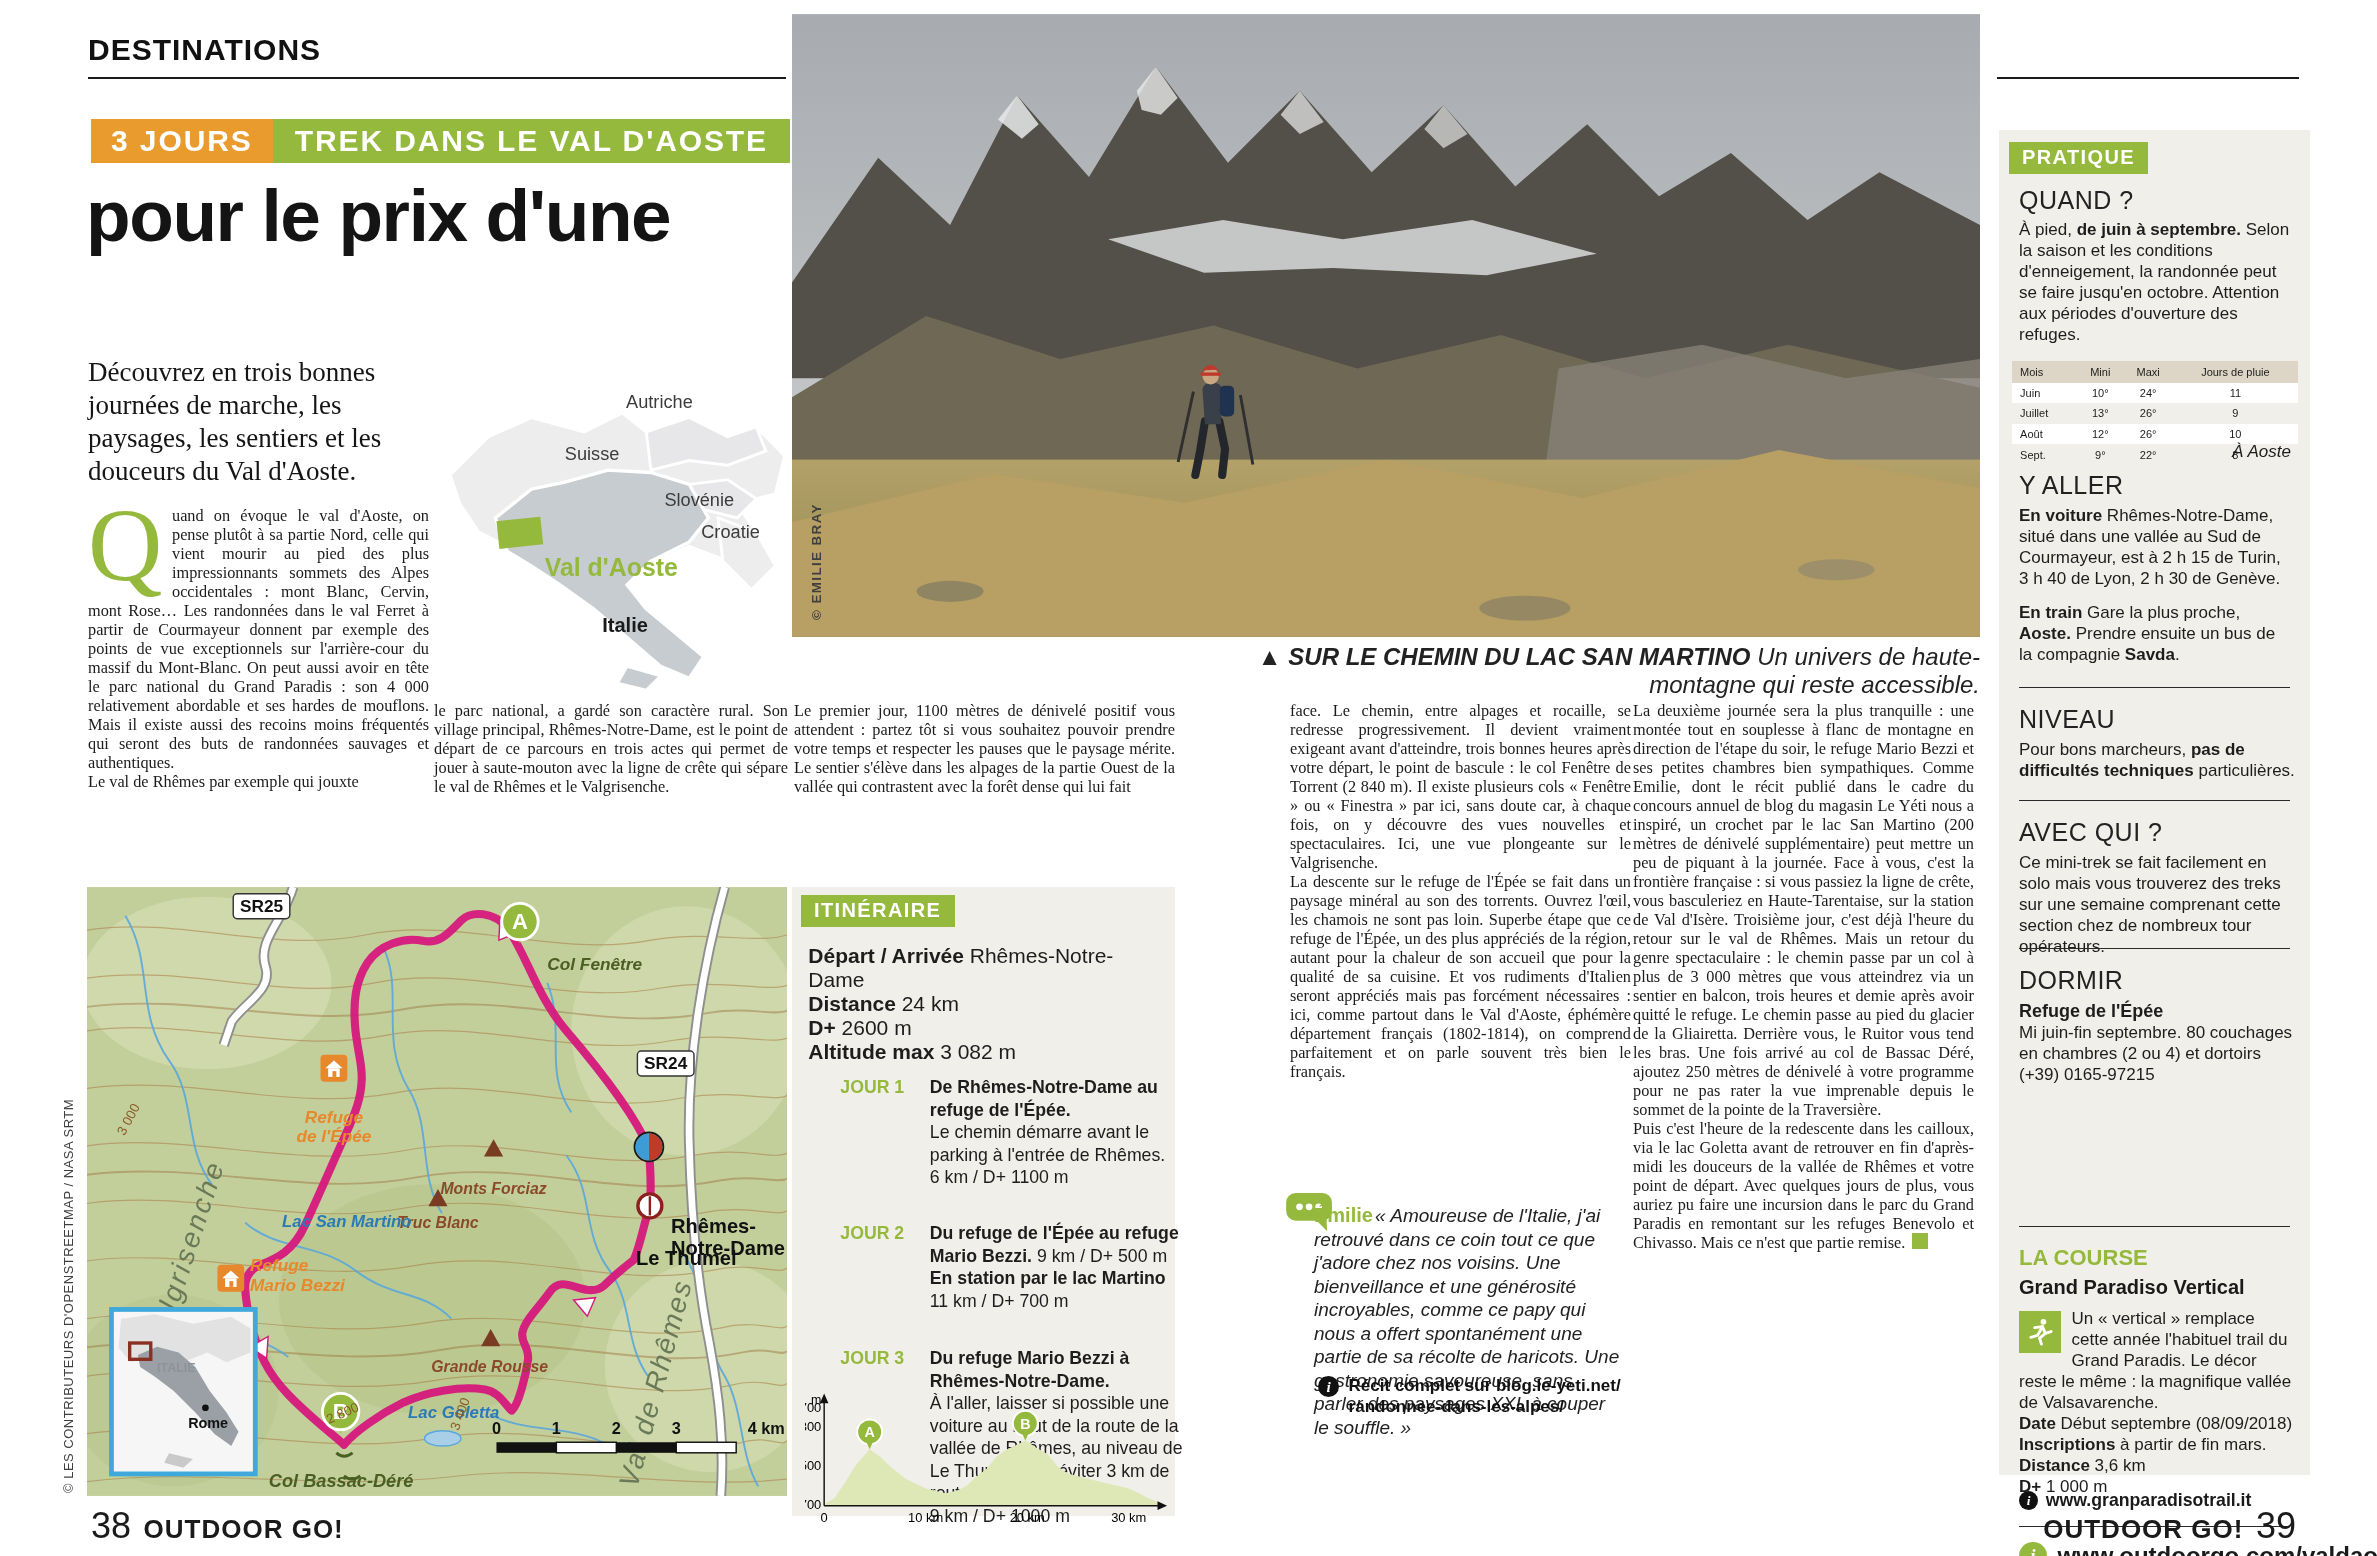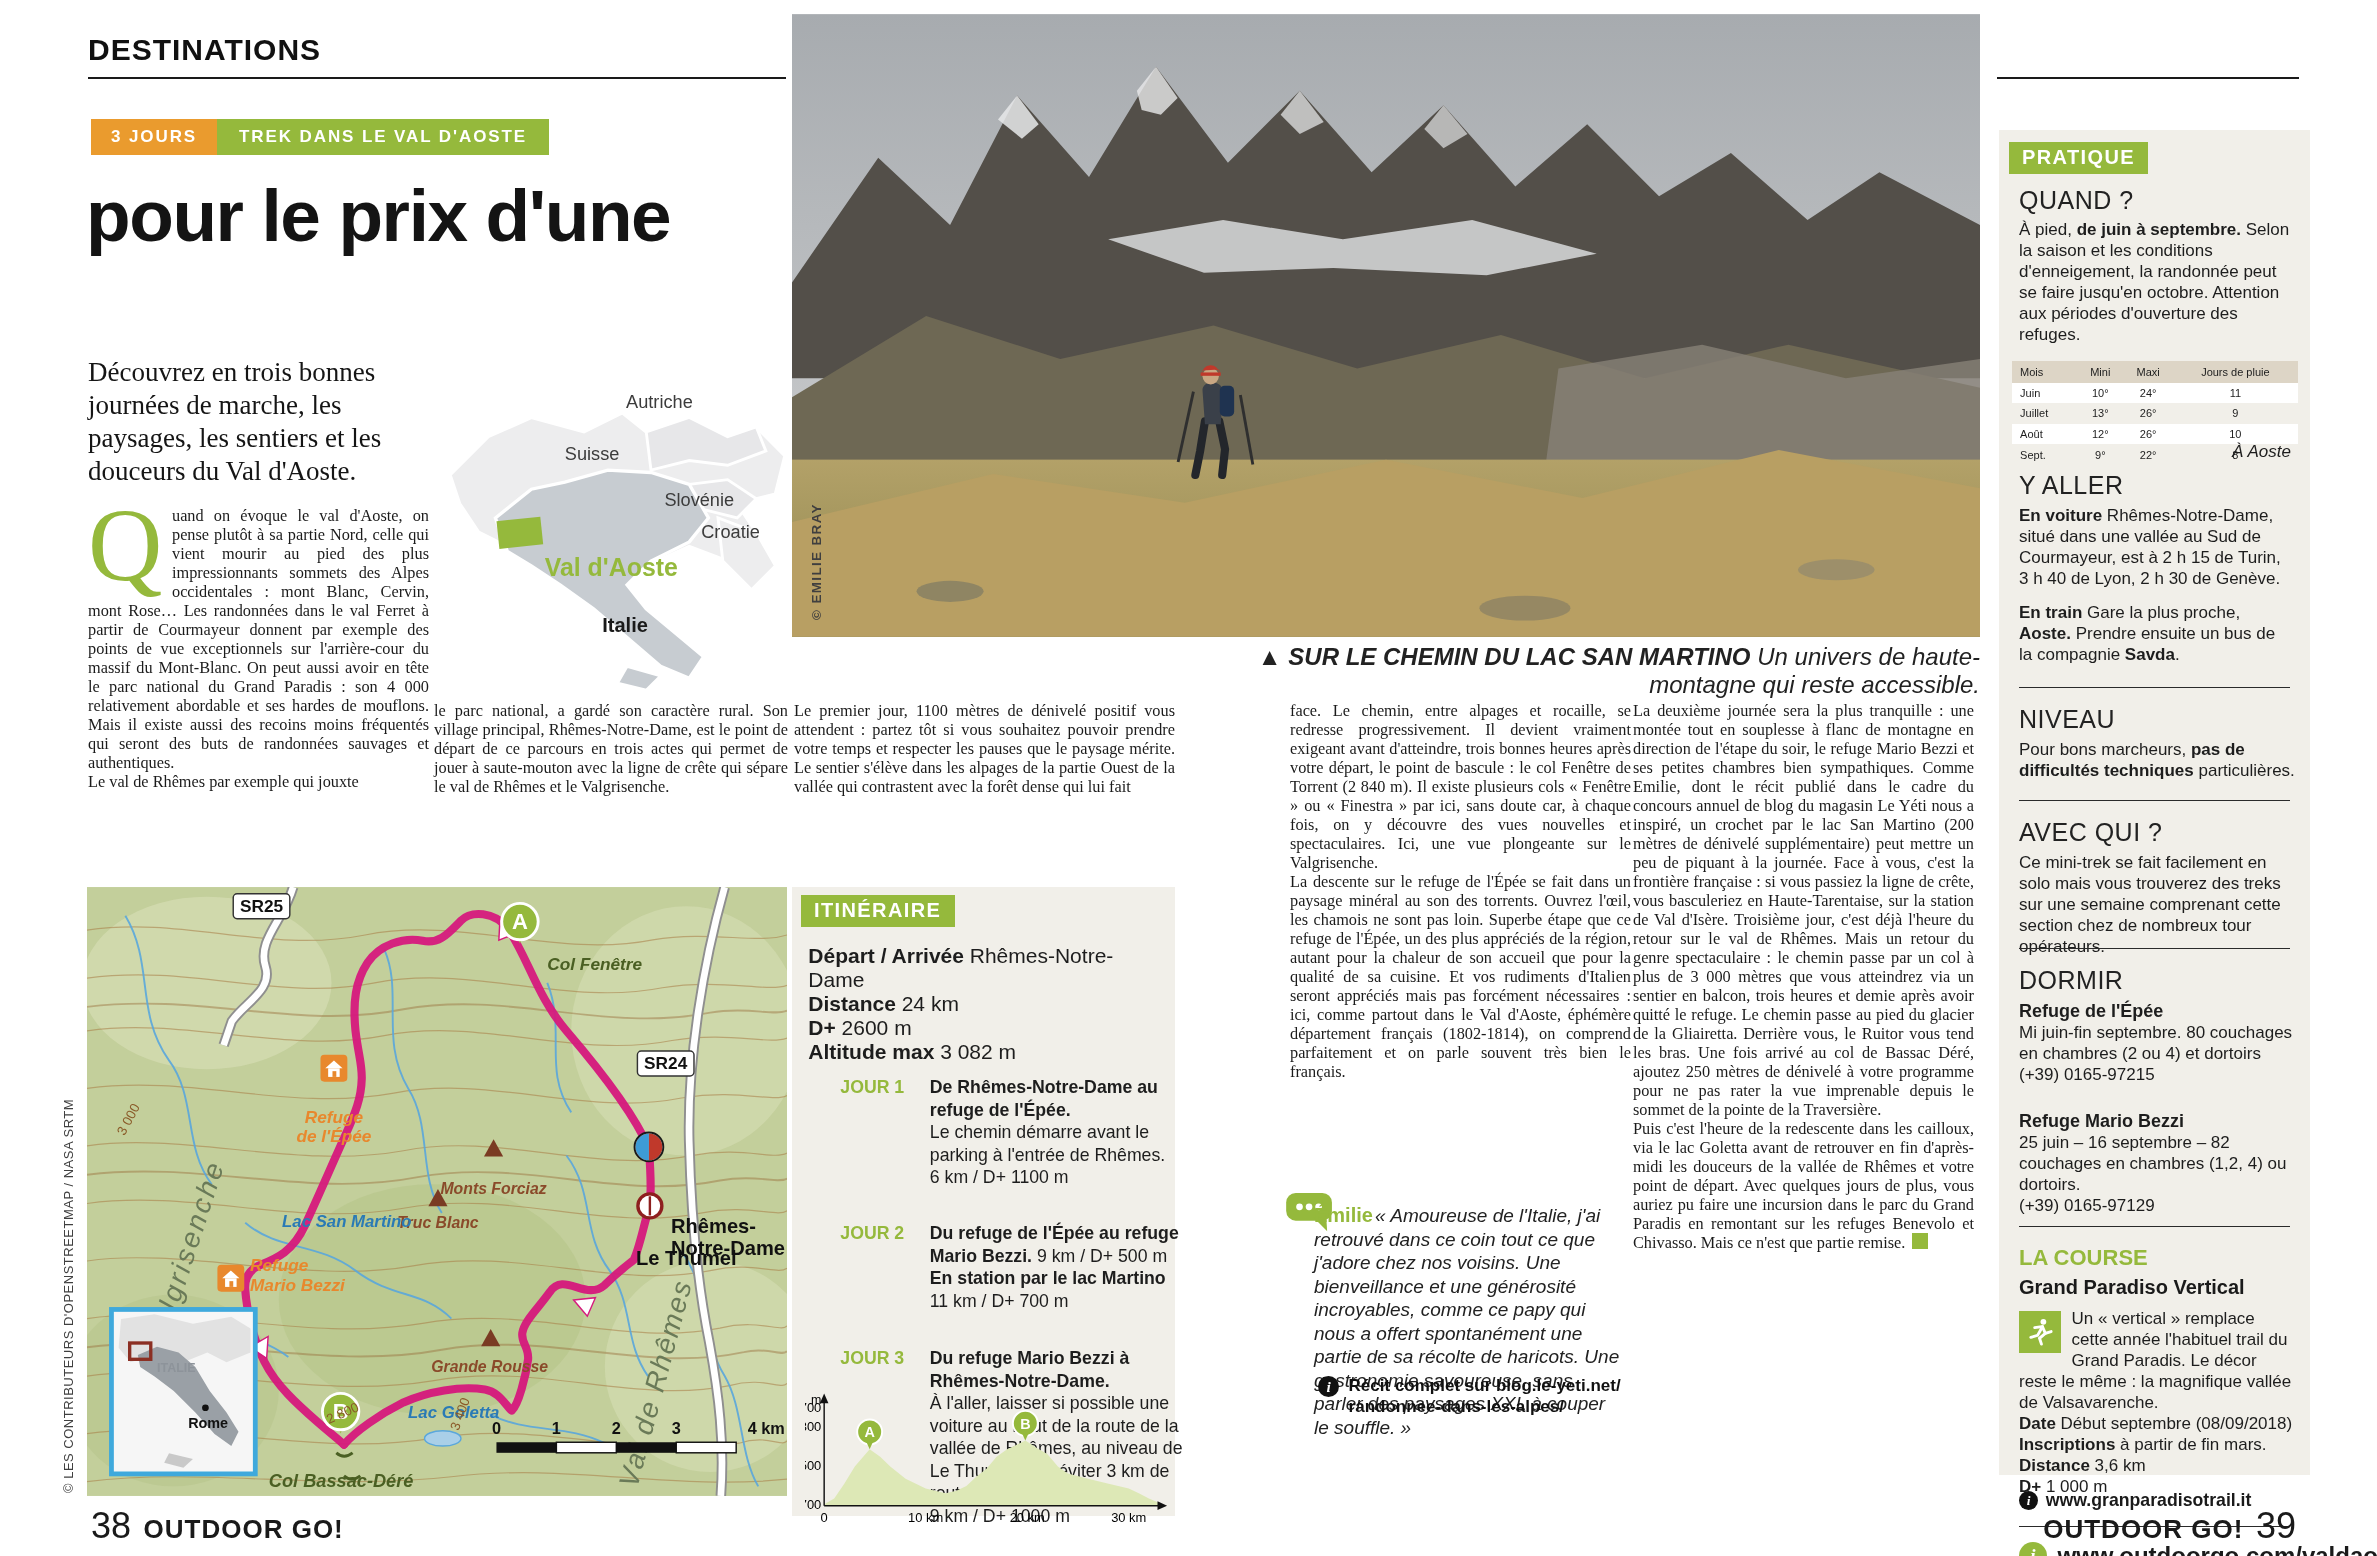--- a/index.html
+++ b/index.html
@@ -2,21 +2,21 @@
 <html lang="fr" style="font-size:7.7px"><head>
 <meta charset="utf-8">
 <style>
   html,body{margin:0;padding:0;background:#fff;}
   #spread{position:relative;width:2377px;height:1557px;background:#fff;overflow:hidden;
           font-family:"Liberation Sans",sans-serif;color:#1a1a1a;}
   .abs{position:absolute;}
   
   .kicker{font-size:30px;font-weight:700;letter-spacing:1px;color:#111;}
   .rule{background:#1a1a1a;height:1.9px;}
-  .badge-row{display:flex;height:36px;font-weight:700;font-size:17px;letter-spacing:1.9px;color:#fff;}
+  .badge-row{display:flex;height:44px;font-weight:700;font-size:30px;letter-spacing:1.9px;color:#fff;}
   .badge-days{background:#ea9b2e;display:flex;align-items:center;padding:0 20px;}
   .badge-title{background:#95b93c;display:flex;align-items:center;padding:0 22px;text-align:center;}
   .headline{font-size:73px;line-height:1.04;font-weight:800;letter-spacing:-1.4px;color:#141414;}
   .intro{font-family:"Liberation Serif",serif;font-size:27px;line-height:1.22;color:#151515;}
   
   .bodycol{font-family:"Liberation Serif",serif;font-size:16.3px;line-height:19px;text-align:justify;color:#1b1b1b;}
   .bodycol p{margin:0;}
   .dropcap{float:left;font-family:"Liberation Serif",serif;font-size:103px;line-height:79px;
            color:#95b93c;padding-right:9.6px;font-weight:400;}
   .endmark{display:inline-block;width:16.3px;height:16.3px;background:#95b93c;margin-left:6.7px;vertical-align:-1px;}
@@ -451,25 +451,20 @@
     <div class="abs sb-div" style="left:20px;top:670px;width:271px;"></div>
     <h2 class="abs sb-h" style="left:20px;top:688px;">AVEC QUI ?</h2>
     <div class="abs sb" style="left:20px;top:722px;width:276px;">Ce mini-trek se fait facilement en solo mais vous trouverez des treks sur une semaine comprenant cette section chez de nombreux tour opérateurs.</div>
     <div class="abs sb-div" style="left:20px;top:818px;width:271px;"></div>
     <h2 class="abs sb-h" style="left:20px;top:836px;">DORMIR</h2>
     <div class="abs sb" style="left:20px;top:871px;width:276px;">
       <b style="font-size:18px;">Refuge de l'Épée</b>
       <div>Mi juin-fin septembre. 80 couchages en chambres (2 ou 4) et dortoirs</div>
       <div>(+39) 0165-97215</div>
     </div>
-    <div class="abs sb" style="left:20px;top:981px;width:276px;">
-      <b style="font-size:18px;">Refuge Mario Bezzi</b>
-      <div>25 juin – 16 septembre – 82 couchages en chambres (1,2, 4) ou dortoirs.</div>
-      <div>(+39) 0165-97129</div>
-    </div>
     <div class="abs sb-div" style="left:20px;top:1096px;width:271px;"></div>
     <div class="abs course-h" style="left:20px;top:1115px;">LA COURSE</div>
     <b class="abs" style="left:20px;top:1146px;font-size:20px;">Grand Paradiso Vertical</b>
     <div class="abs sb" style="left:20px;top:1178px;width:277px;">
       <span style="float:left;width:42px;height:42px;background:#95b93c;margin:2.9px 10.5px 3.8px 0;display:flex;align-items:center;justify-content:center;">
         <svg width="30" height="30" viewBox="0 0 62 62">
             <g stroke="#fff" stroke-width="6" fill="none" stroke-linecap="round">
               <circle cx="38" cy="10" r="6" fill="#fff" stroke="none"></circle>
               <path d="M20,22 L36,20 L42,34 L30,44 L34,56"></path>
               <path d="M36,20 L26,38 L12,42"></path>

